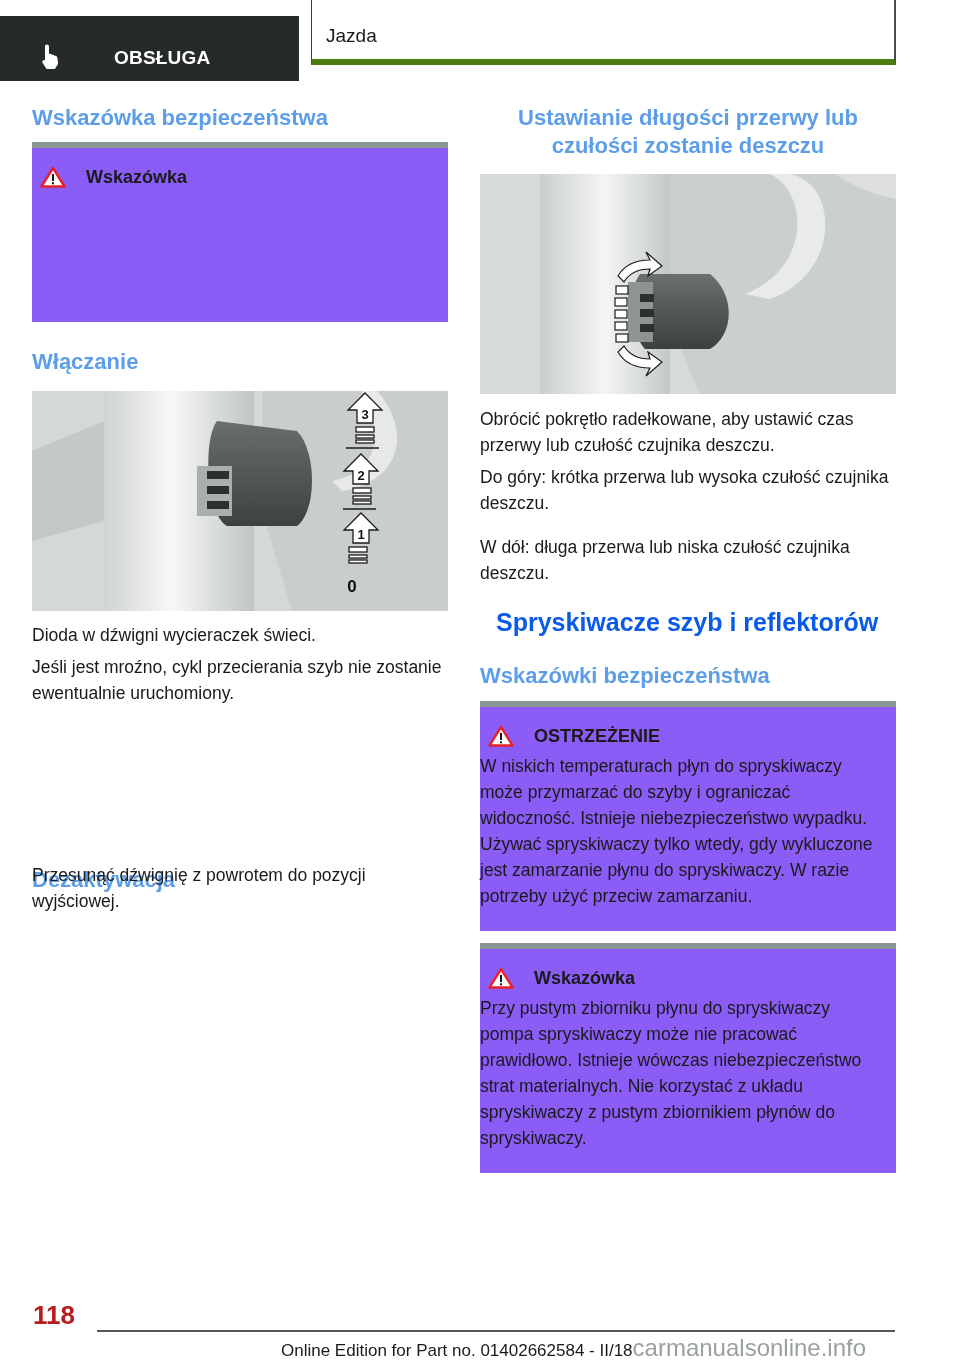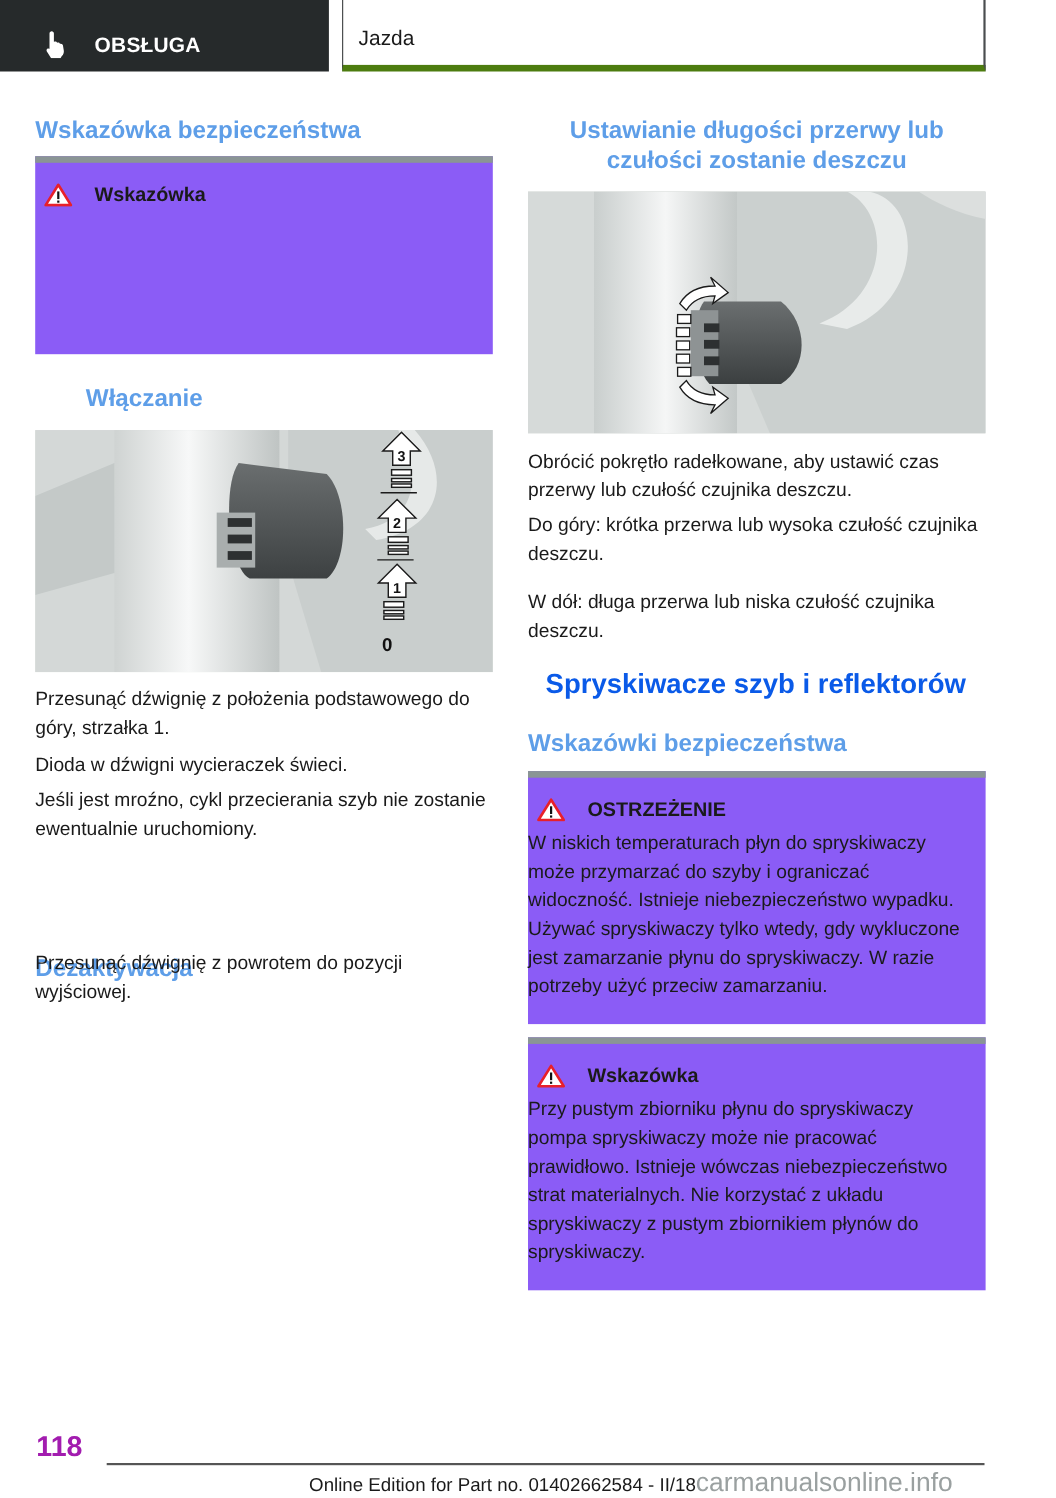--- a/index.html
+++ b/index.html
@@ -1,22 +1,22 @@
 <!DOCTYPE html>
 <html><head>
   <meta charset="utf-8">
   <style>
     * { box-sizing: border-box; margin: 0; padding: 0; }
     html, body { width: 960px; height: 1362px; background: #ffffff; overflow: hidden; }
     body { position: relative; font-family: "Liberation Sans", sans-serif; color: #1a1a1a; }
 
     
     .hdr-left {
-      position: absolute; left: 0; top: 0; width: 299px; height: 65px;
-      background: #262a2b; display: flex; align-items: flex-end; padding: 0 0 12px 40px;
+      position: absolute; left: 0; top: 16px; width: 299px; height: 65px;
+      background: #262a2b; display: flex; align-items: flex-end; padding: 0 0 12px 40px; gap: 28px;
     }
     .hdr-left .hand { width: 24px; height: 26px; margin-right: 22px; display: inline-block; }
     .hdr-left .sec { color: #ffffff; font-weight: bold; font-size: 19px; letter-spacing: 0.2px; line-height: 22px; }
     .hdr-right {
       position: absolute; left: 311px; top: 0; width: 585px; height: 65px;
       border-left: 1.5px solid #3a3d3f; border-right: 2px solid #4a4d4f; border-bottom: 6px solid #4d7c0f;
       display: flex; align-items: flex-end; padding: 0 0 12px 14px;
     }
     .hdr-right .chap { font-size: 19px; color: #1a1a1a; line-height: 22px; }
 
@@ -32,21 +32,21 @@
     .note {
       background: #8b5cf6; border-top: 6px solid #8a9595; padding: 18px 12px 22px 0;
     }
     .note-title { display: flex; align-items: center; font-weight: bold; font-size: 18px; margin-bottom: 6px; padding-left: 8px; }
     .note-title svg { width: 26px; height: 22px; margin-right: 20px; }
     .note-body { font-size: 17.5px; line-height: 26px; padding-left: 0; }
 
     .figure { background: #d8dbda; overflow: hidden; position: relative; }
 
     
-    .pgnum { position: absolute; left: 33px; top: 1300px; font-weight: bold; font-size: 26px; color: #a21caf; }
+    .pgnum { position: absolute; left: 33px; top: 1300px; font-weight: bold; font-size: 26px; color: #b91c1c; }
     .footer-rule { position: absolute; left: 97px; top: 1330px; width: 798px; height: 2px; background: #555; }
     .footer-text { position: absolute; left: 281px; top: 1334px; font-size: 17px; color: #1a1a1a; white-space: nowrap; }
     .footer-wm { color: #9aa0a0; font-size: 24px; }
   </style>
 </head>
 <body>
 
 <div class="hdr-left">
   <span class="hand">
     <svg viewBox="0 0 24 26" width="24" height="26">
@@ -66,21 +66,21 @@
     <div class="note-title">
       <svg viewBox="0 0 26 22">
         <path d="M13 2 L24.5 20.5 H1.5 Z" fill="#ffffff" stroke="#e8202a" stroke-width="2.4" stroke-linejoin="round"></path>
         <rect x="12" y="8" width="2" height="7" fill="#111"></rect>
         <rect x="12" y="16.3" width="2" height="2" fill="#111"></rect>
       </svg>
       <span>Wskazówka</span>
     </div>
   </div>
 
-  <div class="h-sub" style="position:absolute; top:348px; left:0;margin-left:46px;">Włączanie</div>
+  <div class="h-sub" style="position:absolute; top:348px; left:0;">Włączanie</div>
 
   <div class="figure" style="position:absolute; top:391px; left:0; width:416px; height:220px;">
     <svg viewBox="0 0 416 220" width="416" height="220">
       <defs>
         <linearGradient id="col1" x1="0" x2="1" y1="0" y2="0">
           <stop offset="0" stop-color="#cfd3d2"></stop>
           <stop offset="0.45" stop-color="#f7f8f8"></stop>
           <stop offset="1" stop-color="#bfc4c3"></stop>
         </linearGradient>
         <linearGradient id="knob1" x1="0" x2="0" y1="0" y2="1">
@@ -115,21 +115,20 @@
       <line x1="314" y1="57" x2="347" y2="57" stroke="#1b1b1b" stroke-width="1.3"></line>
       <line x1="311" y1="118" x2="344" y2="118" stroke="#1b1b1b" stroke-width="1.3"></line>
       <text x="333" y="28" font-family="Liberation Sans, sans-serif" font-weight="bold" font-size="13" text-anchor="middle" fill="#111">3</text>
       <text x="329" y="89" font-family="Liberation Sans, sans-serif" font-weight="bold" font-size="13" text-anchor="middle" fill="#111">2</text>
       <text x="329" y="148" font-family="Liberation Sans, sans-serif" font-weight="bold" font-size="13" text-anchor="middle" fill="#111">1</text>
       <text x="320" y="201" font-family="Liberation Sans, sans-serif" font-weight="bold" font-size="17" text-anchor="middle" fill="#111">0</text>
     </svg>
   </div>
 
   <div style="position:absolute; top:622px; left:0; width:416px;">
-    <p class="para" style="margin-bottom:8px;">Przesunąć dźwignię z położenia podstawowego do góry, strzałka 1.</p>
     <p class="para" style="margin-bottom:6px;">Dioda w dźwigni wycieraczek świeci.</p>
     <p class="para">Jeśli jest mroźno, cykl przecierania szyb nie zostanie ewentualnie uruchomiony.</p>
   </div>
 
   <div class="h-sub" style="position:absolute; top:866px; left:0;">Dezaktywacja</div>
   <p class="para" style="position:absolute; top:862px; left:0; width:416px;">Przesunąć dźwignię z powrotem do pozycji wyjściowej.</p>
 </div>
 
 <div class="col col-right">
   <div class="h-sub" style="position:absolute; top:104px; left:0; width:416px;">Ustawianie długości przerwy lub czułości zostanie deszczu</div>

